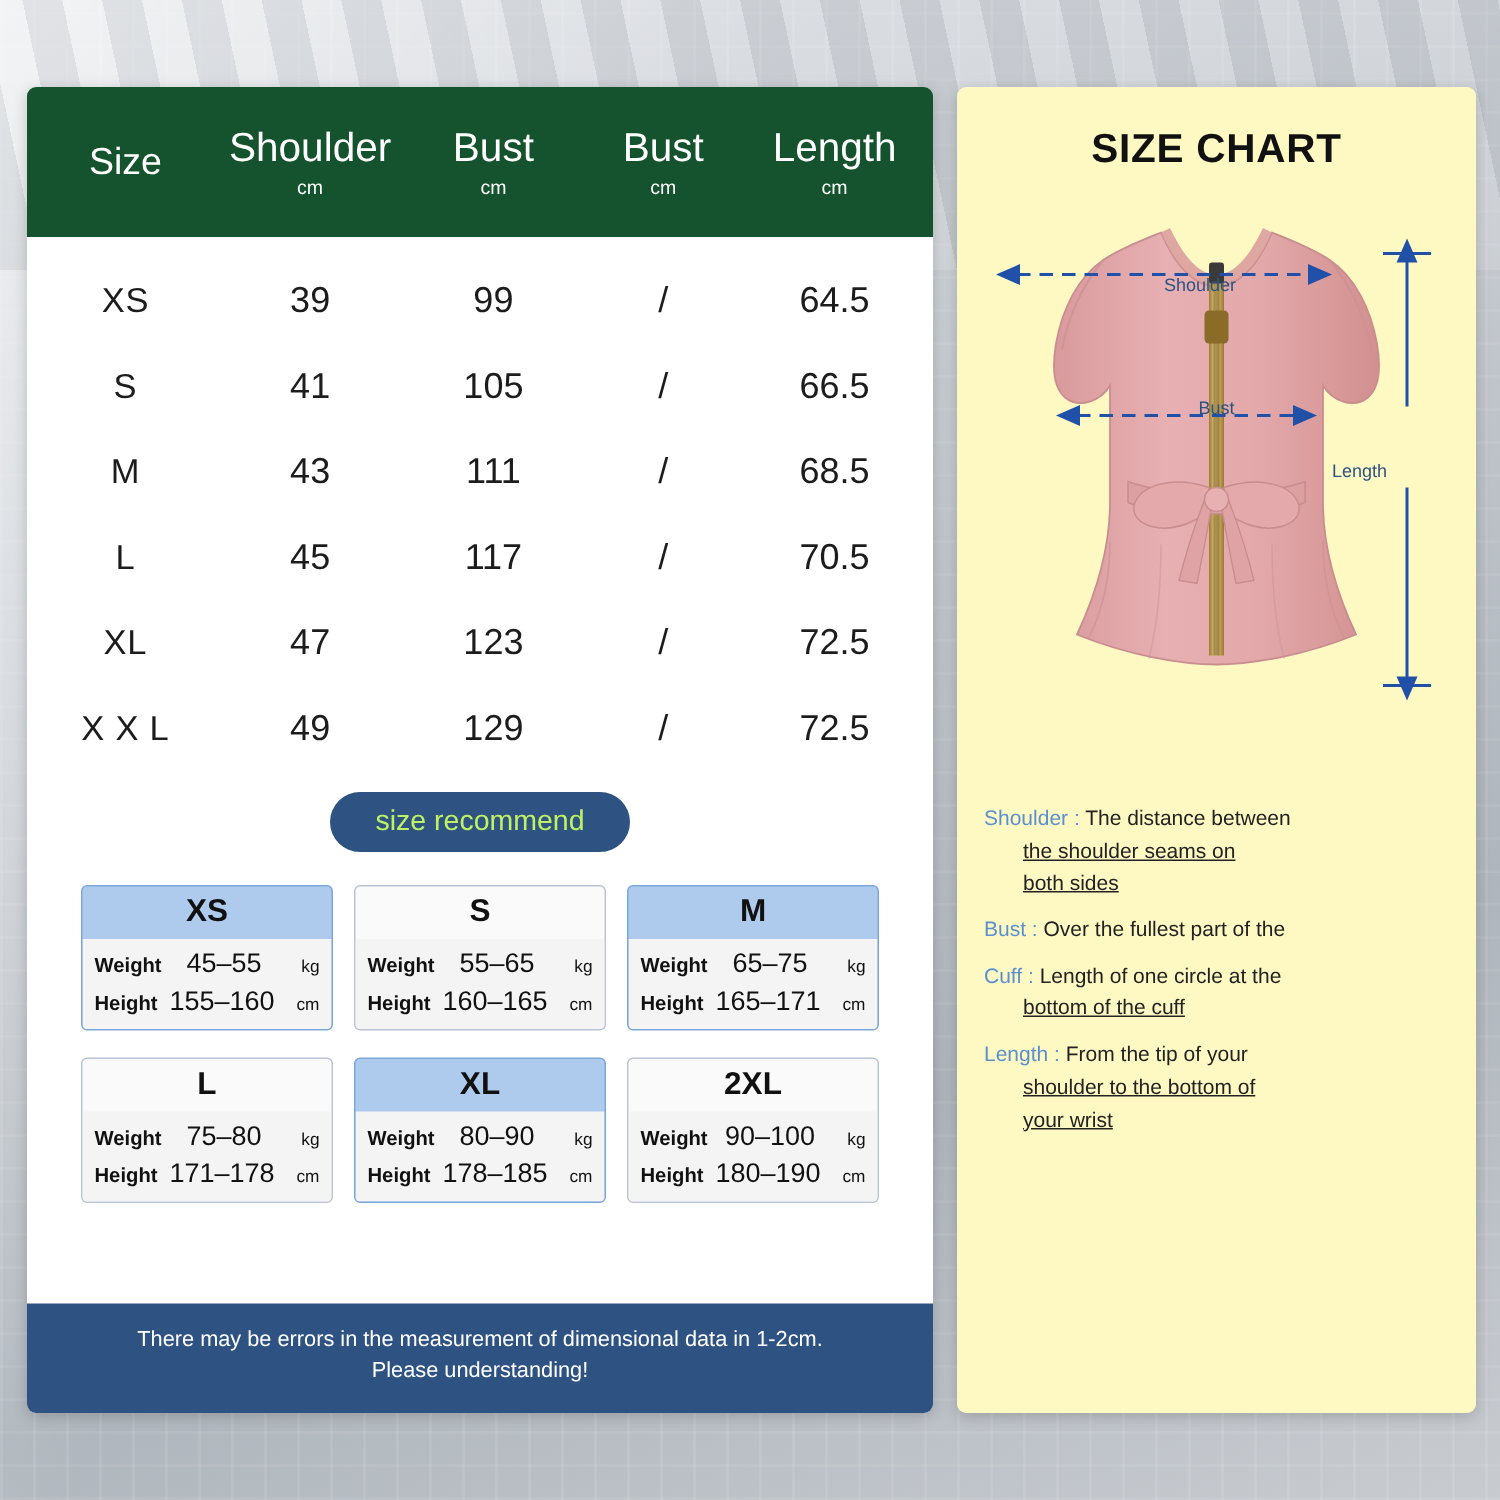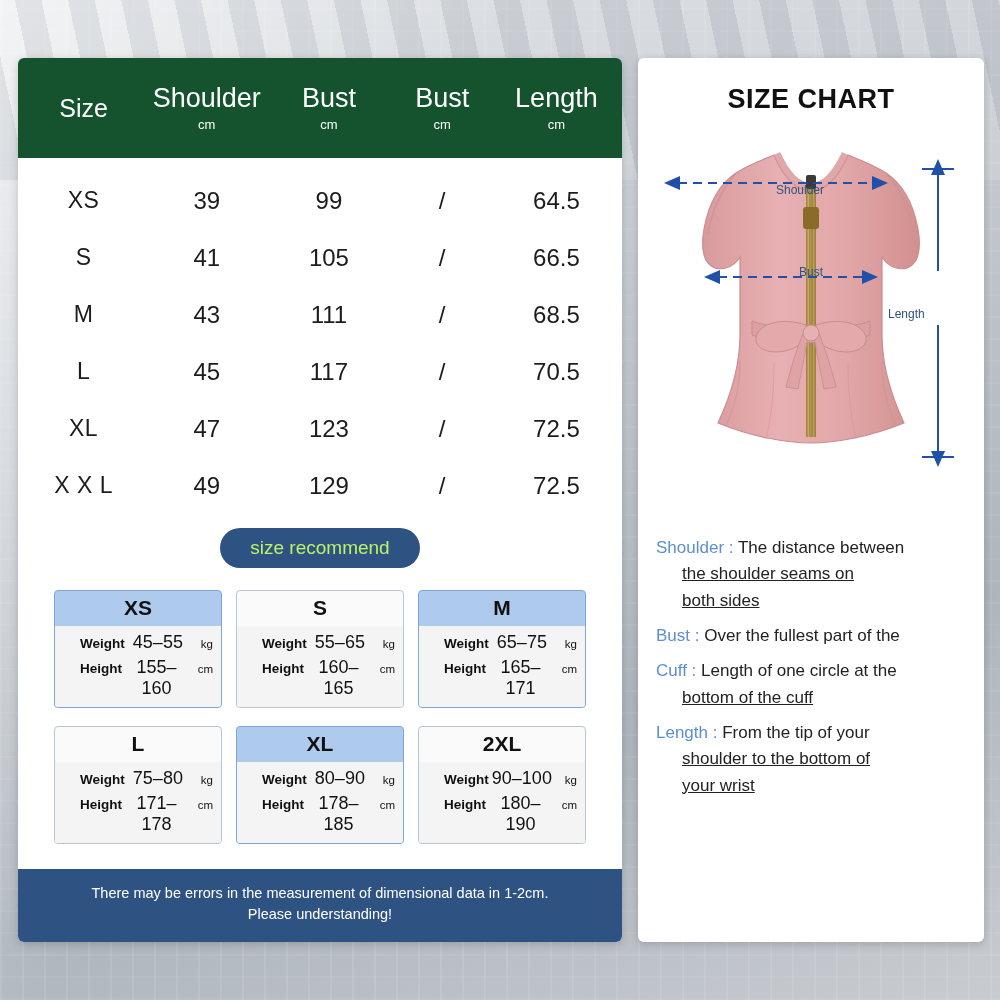--- a/index.html
+++ b/index.html
@@ -104,42 +104,41 @@
     font-weight: bold;
     padding: 5px 0 6px;
     color: #111;
   }
   .sbox .lines { background: #f4f4f4; padding: 4px 6px 6px; }
   .sbox.hl .lines { background: #f4f4f4; }
   .sline {
     display: flex; align-items: baseline; justify-content: space-between;
     font-size: 13.5px; color: #111;
     padding: 2px 2px;
-    margin-left: 17px;
   }
   .sline .lbl { font-weight: bold; }
   .sline .val { font-size: 18px; flex: 1; text-align: center; }
   .sline .unit { font-size: 11.5px; width: 22px; text-align: right; }
 
   .footer-note {
     margin-top: auto;
     background: #2e5382;
     color: #fff;
     text-align: center;
     font-size: 14.5px;
     line-height: 1.5;
     padding: 14px 20px 16px;
   }
 
   
   .right-card {
     position: absolute;
     left: 638px; top: 58px;
     width: 346px; height: 884px;
-    background: #ffffff;
+    background: #fef9c3;
     border-radius: 6px;
     box-shadow: 0 2px 10px rgba(0,0,0,.18);
     padding: 26px 18px 18px;
   }
   .right-title {
     text-align: center;
     font-size: 27px;
     font-weight: bold;
     letter-spacing: .5px;
     color: #111;
@@ -151,21 +150,21 @@
     margin: 6px 0 10px;
   }
   .figure svg { position: absolute; inset: 0; }
   .annot {
     position: absolute;
     font-size: 12px;
     color: #2e5382;
   }
   .defs { margin-top: 10px; }
   .def {
-    font-size: 17px;
+    font-size: 14px;
     color: #222;
     line-height: 1.55;
     margin-bottom: 9px;
   }
   .def .k { color: #5b8fd0; }
   .def .body { display: inline; }
   .def .indent { display: block; padding-left: 26px; text-decoration: underline; }
 </style>
 </head>
 <body>

